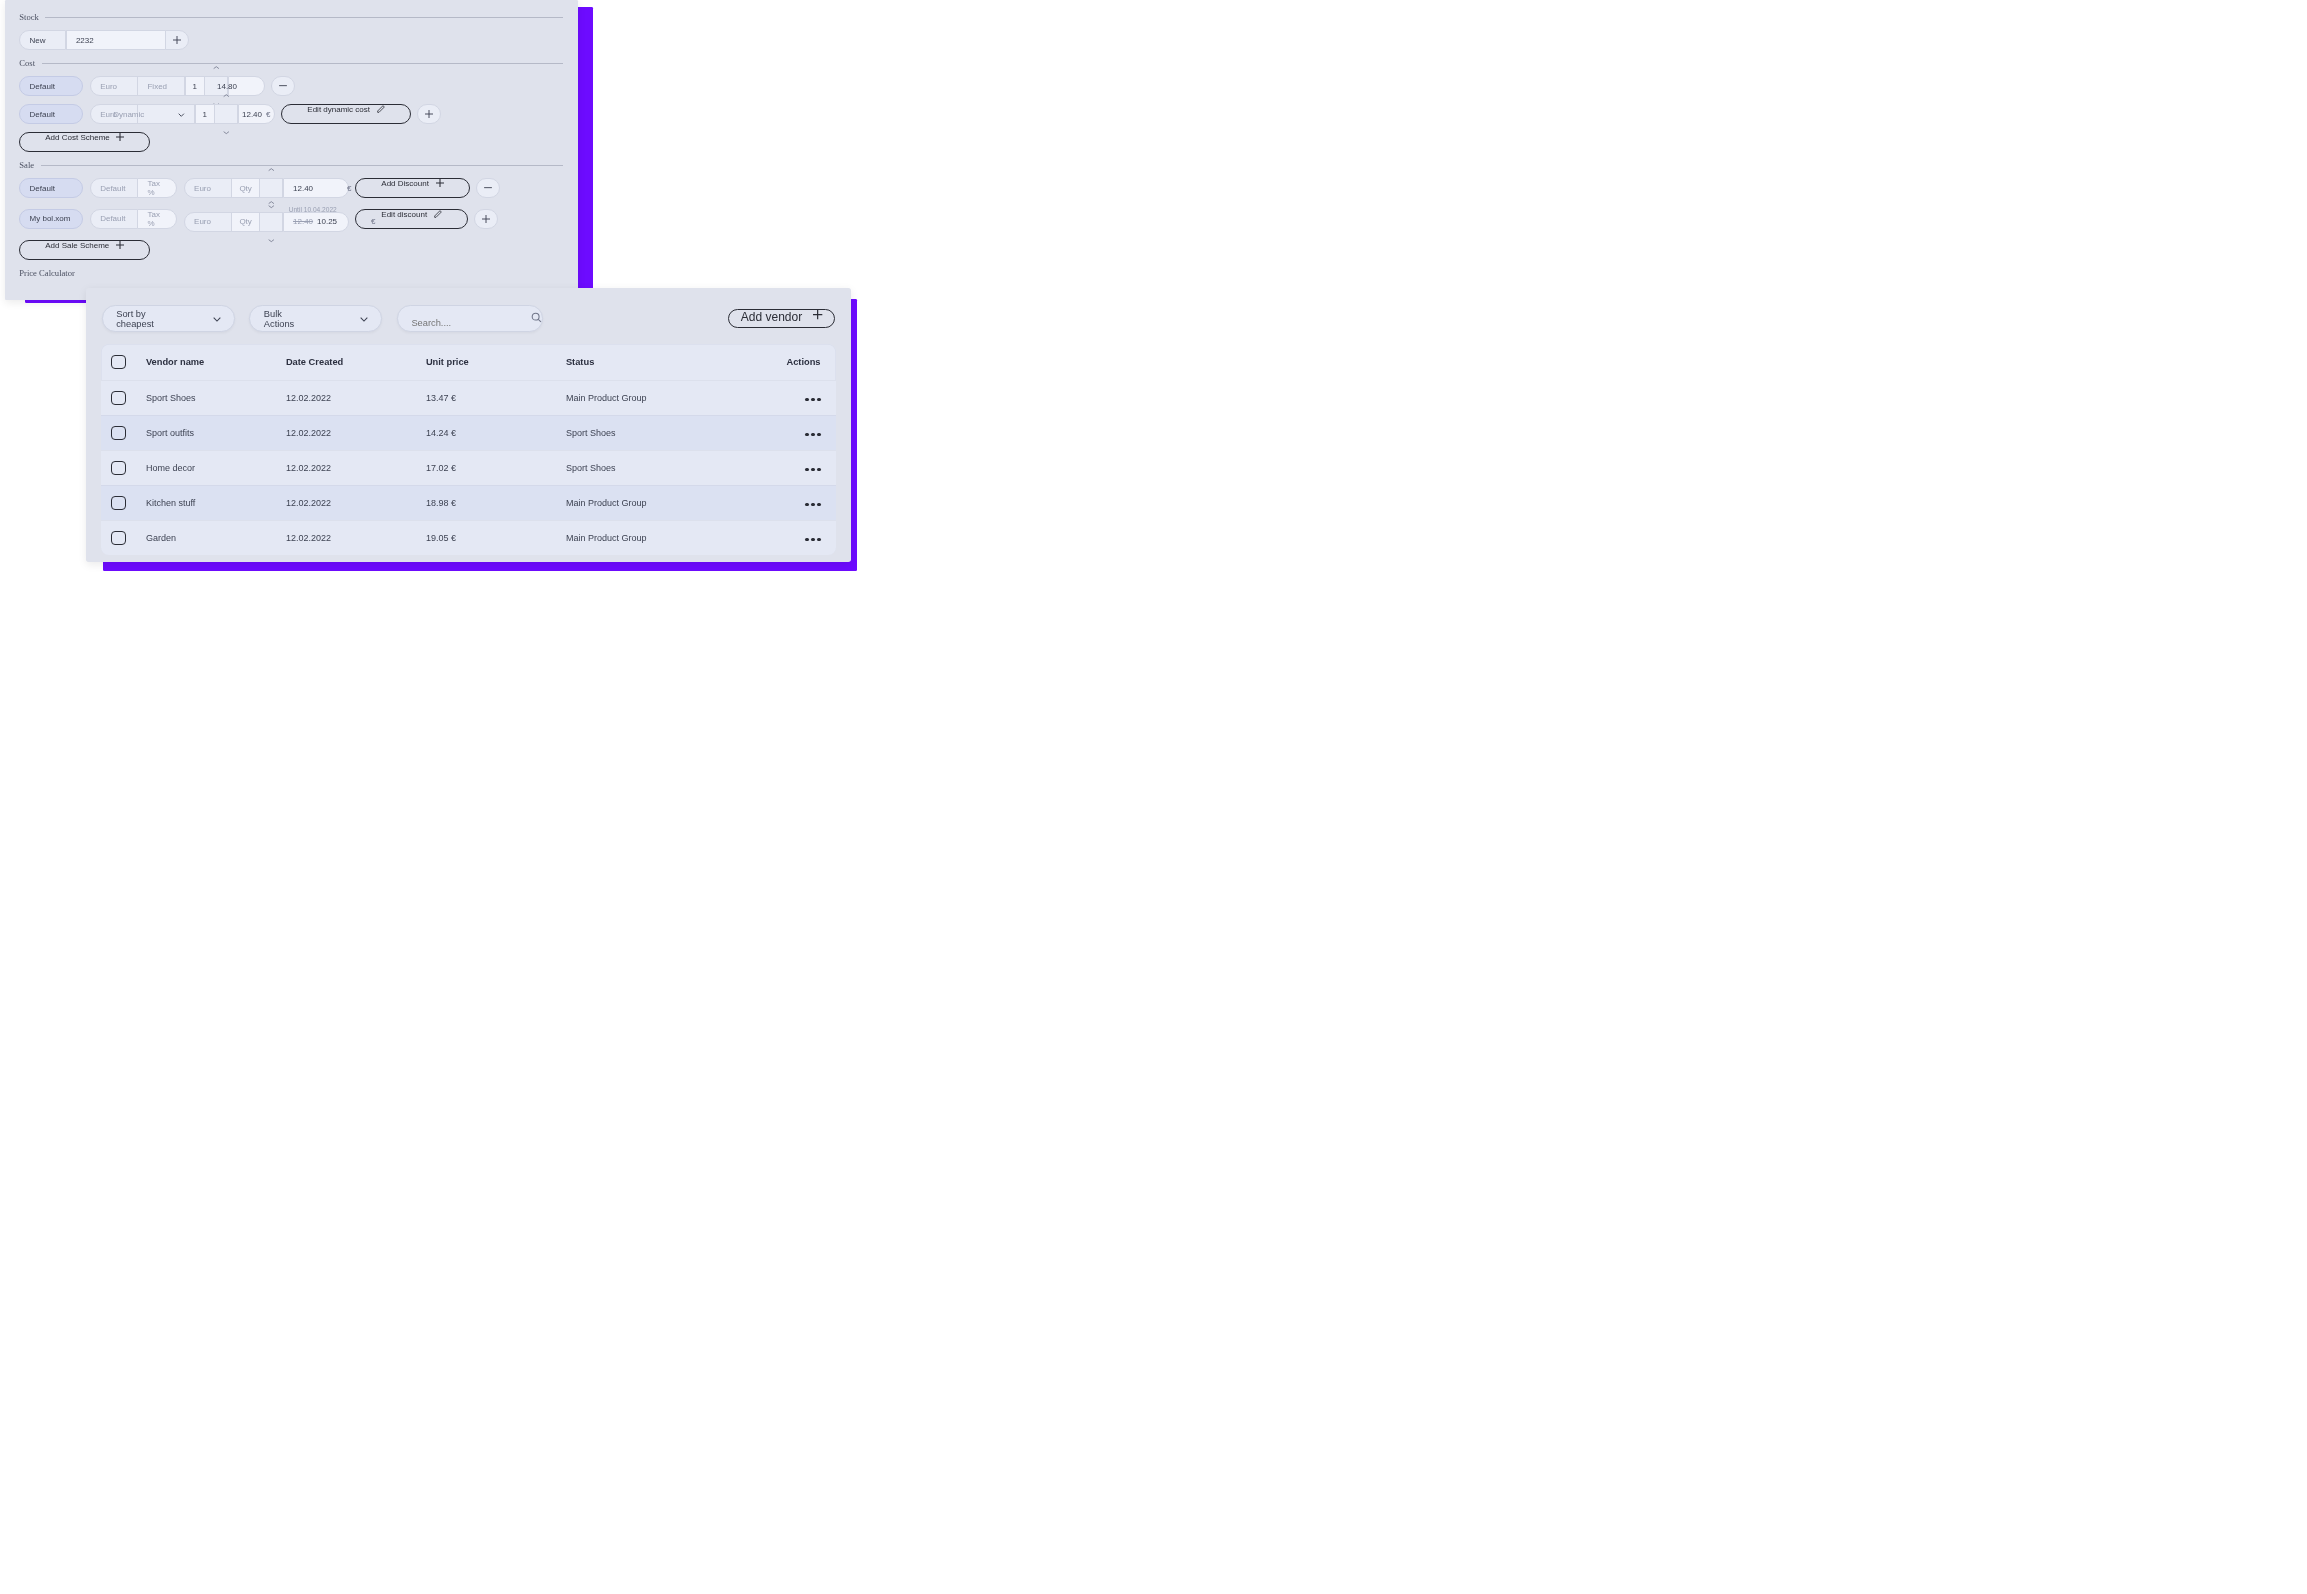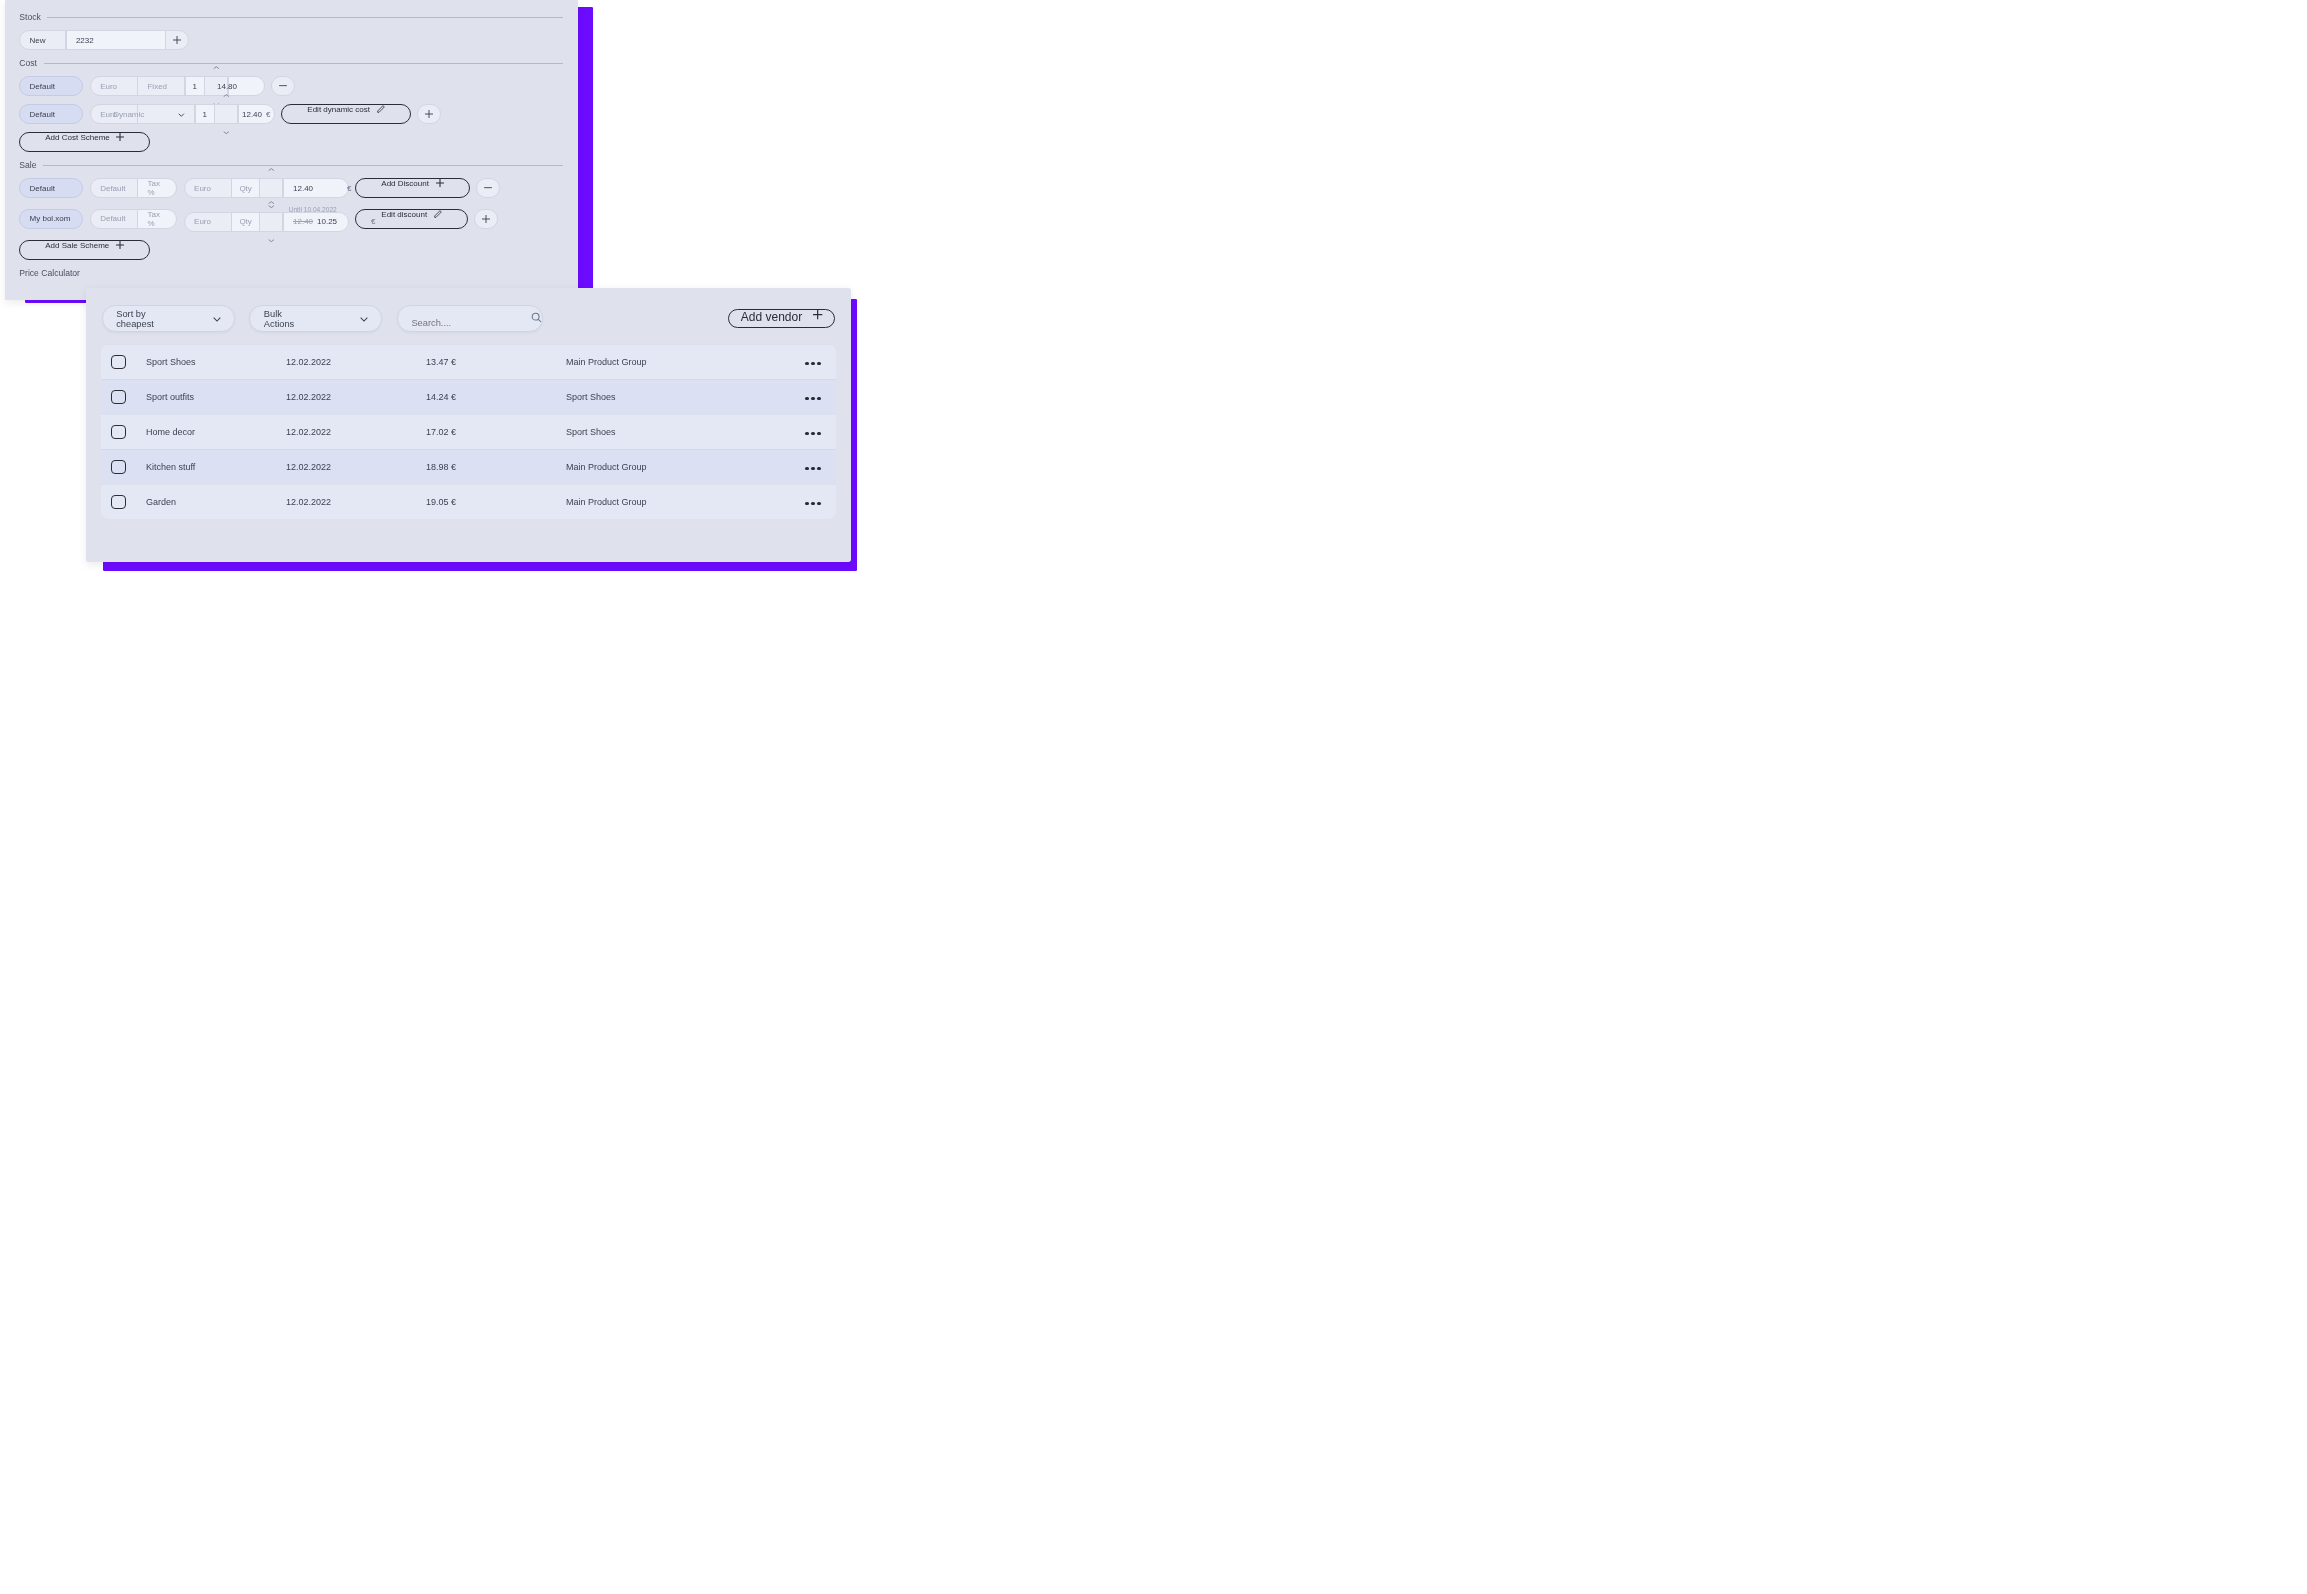--- a/index.html
+++ b/index.html
@@ -48,20 +48,21 @@
     padding: 14.6px;
     box-shadow: 0 2.7px 8px rgba(0,0,0,0.08);
   }
 
   
   .section-head {
     display: flex; align-items: center; gap: 6.6px;
     margin: 0px 0 8px;
     color: #4b5061;
     font-size: 8.6px;
+    font-family: Liberation Serif, serif;
   }
   .section-head .rule {
     flex: 1; height: 0.7px; background: #b5b9c7;
   }
 
   
   .row { display: flex; align-items: center; gap: 6.6px; margin-bottom: 8px; }
   .pill {
     display: inline-flex; align-items: center; justify-content: center;
     height: 20px; padding: 0 9.3px;
@@ -477,20 +478,30 @@
     <div class="spacer"></div>
     <button class="big-outline">
       <span>Add vendor</span>
       <svg width="9.3" height="9.3" viewBox="0 0 14 14">
           <path d="M7 0 V14 M0 7 H14" stroke="#2b2d36" stroke-width="1.8"></path>
         </svg>
     </button>
   </div>
 
   <div class="table-wrap">
+    <div class="thead">
+      <div>
+          <div class="cbox"></div>
+        </div>
+      <div>Vendor name</div>
+      <div>Date Created</div>
+      <div>Unit price</div>
+      <div>Status</div>
+      <div class="last">Actions</div>
+    </div>
     <div id="tbody">
         <div class="trow">
           <div>
             <div class="cbox"></div>
           </div>
           <div>Sport Shoes</div>
           <div>12.02.2022</div>
           <div>13.47 €</div>
           <div>Main Product Group</div>
           <div class="last"><div class="dots">

